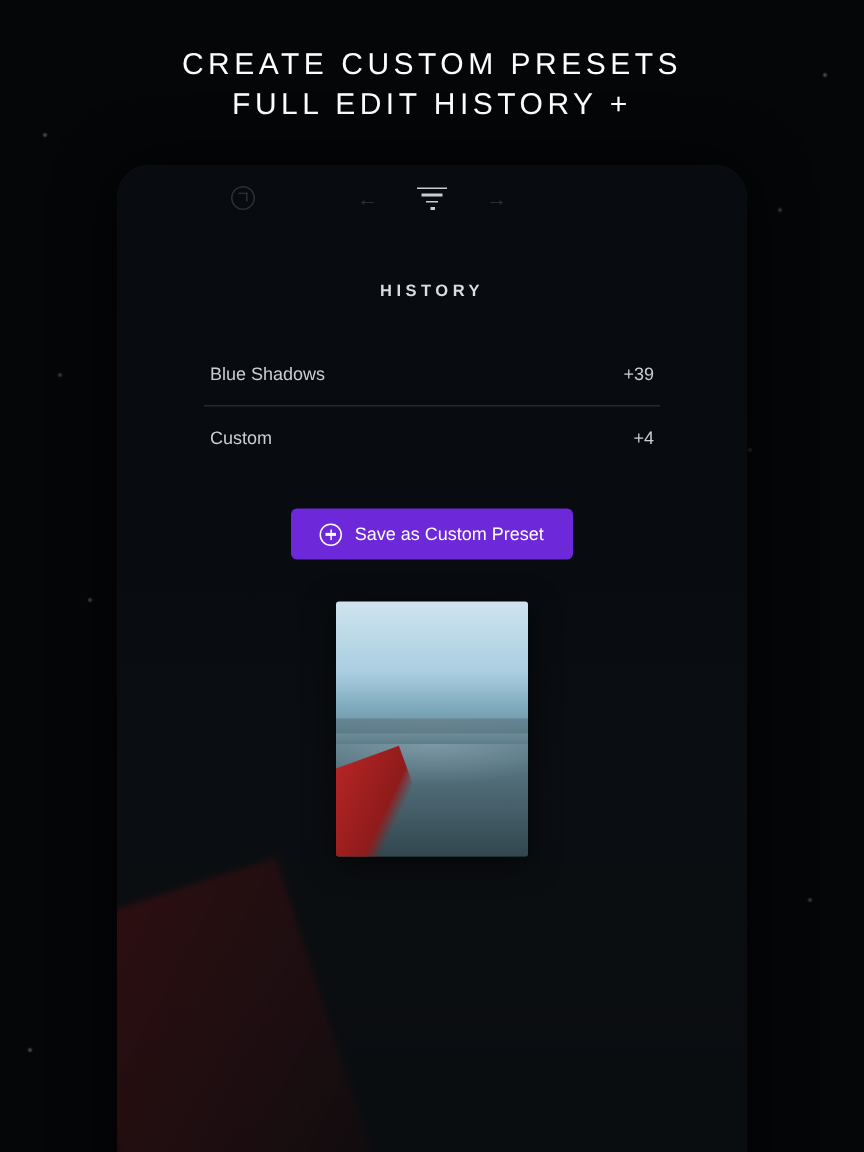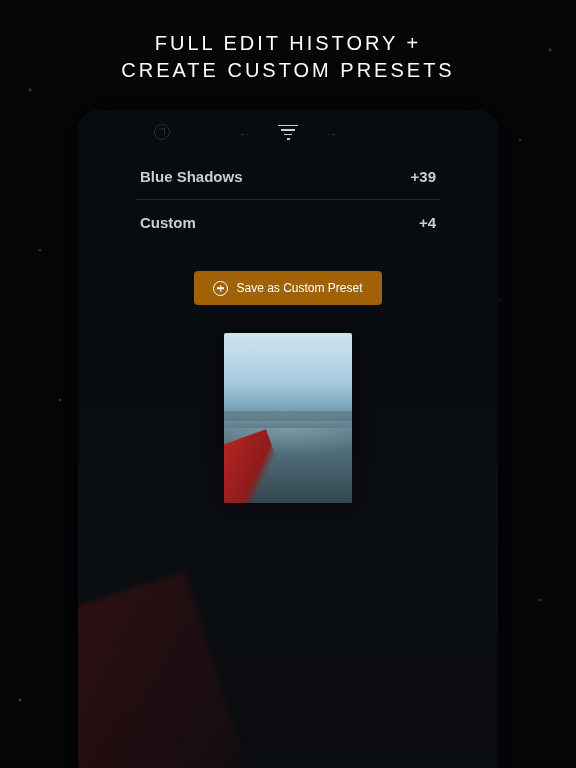--- a/index.html
+++ b/index.html
@@ -115,36 +115,36 @@
     position: relative;
     margin: 0 58px;
   }
   .history-row {
     display: flex;
     justify-content: space-between;
     align-items: center;
     padding: 14px 4px;
     border-bottom: 1px solid rgba(255,255,255,0.12);
     color: #c9ced4;
-    font-size: 15px;
-    font-weight: 700;
+    font-size: 12px;
+    font-weight: 400;
   }
   .history-row:last-child { border-bottom: none; }
   .history-row .val { color: #c9ced4; }
 
   .save-btn {
     position: relative;
     margin: 26px auto 0;
     display: flex;
     align-items: center;
     justify-content: center;
     gap: 8px;
     width: 188px;
     height: 34px;
-    background: #a16207;
+    background: #6d28d9;
     border-radius: 4px;
     color: #fff;
     font-size: 12px;
     font-weight: 500;
     cursor: pointer;
   }
   .plus-circle {
     width: 15px; height: 15px;
     border: 1.5px solid #fff;
     border-radius: 50%;
@@ -191,39 +191,40 @@
       radial-gradient(120% 60% at 50% 0%, rgba(180,200,210,0.35), transparent 60%),
       linear-gradient(180deg, #5f7f8c 0%, #32464f 100%);
   }
 </style>
 </head>
 <body>
 
 <div class="stars"></div>
 
 <div class="headline">
+  <div>CREATE CUSTOM PRESETS</div>
   <div>FULL EDIT HISTORY +</div>
-  <div>CREATE CUSTOM PRESETS</div>
 </div>
 
 <div class="device">
   <div class="photo-bg"></div>
 
   <div class="topbar">
     <span class="timer-icon"></span>
     <span class="nav-arrow">←</span>
     <span class="filter-stack">
       <span></span>
         <span></span>
         <span></span>
         <span></span>
     </span>
     <span class="nav-arrow">→</span>
   </div>
 
+  <div class="section-title">HISTORY</div>
 
   <div class="history-list">
     <div class="history-row">
       <span>Blue Shadows</span>
       <span class="val">+39</span>
     </div>
     <div class="history-row">
       <span>Custom</span>
       <span class="val">+4</span>
     </div>

